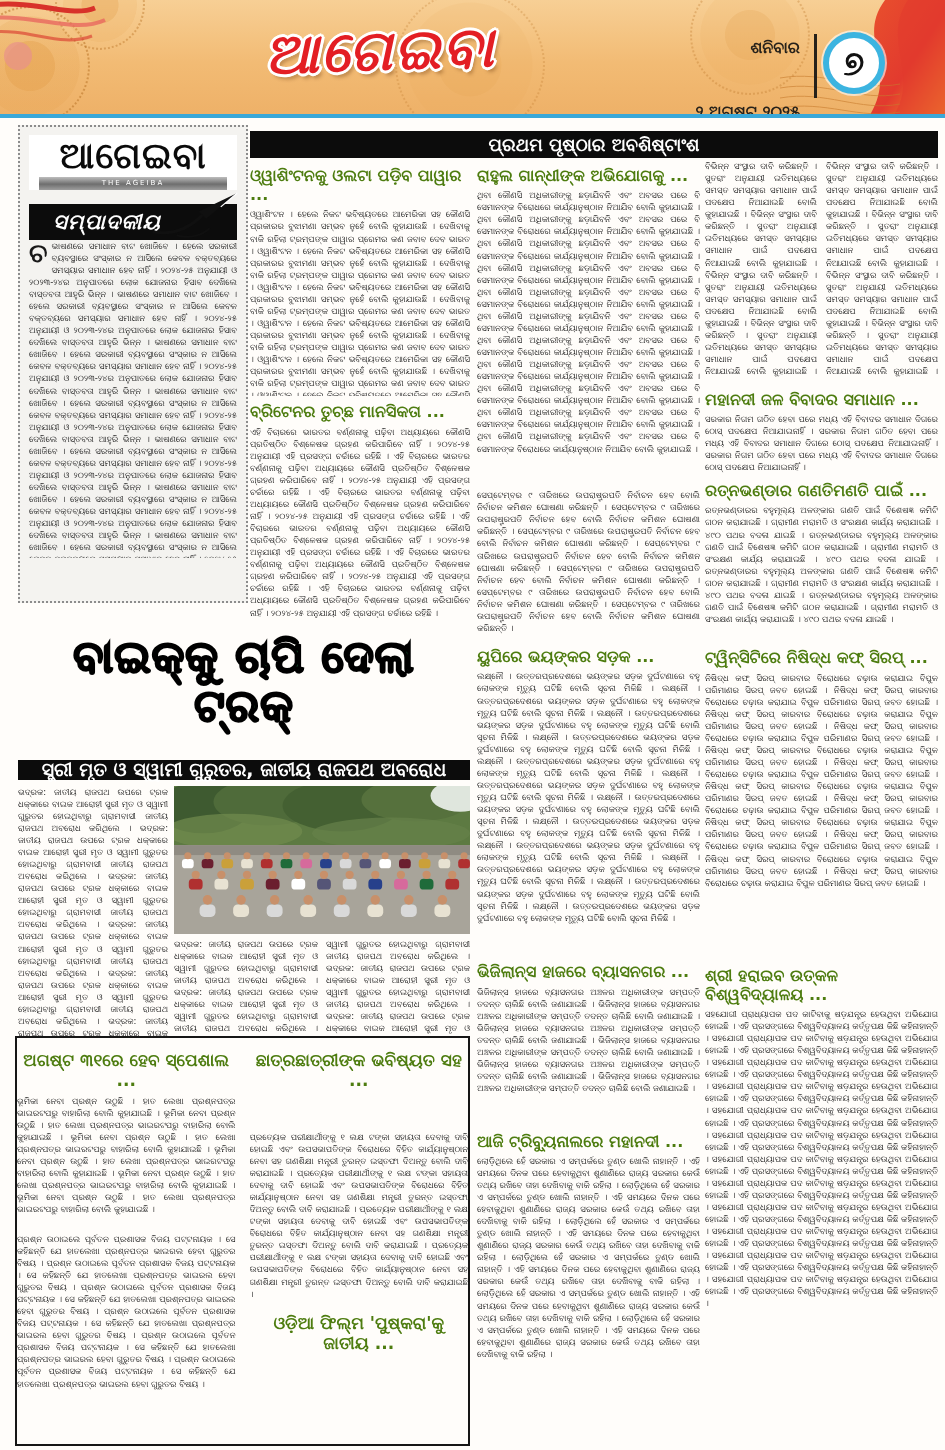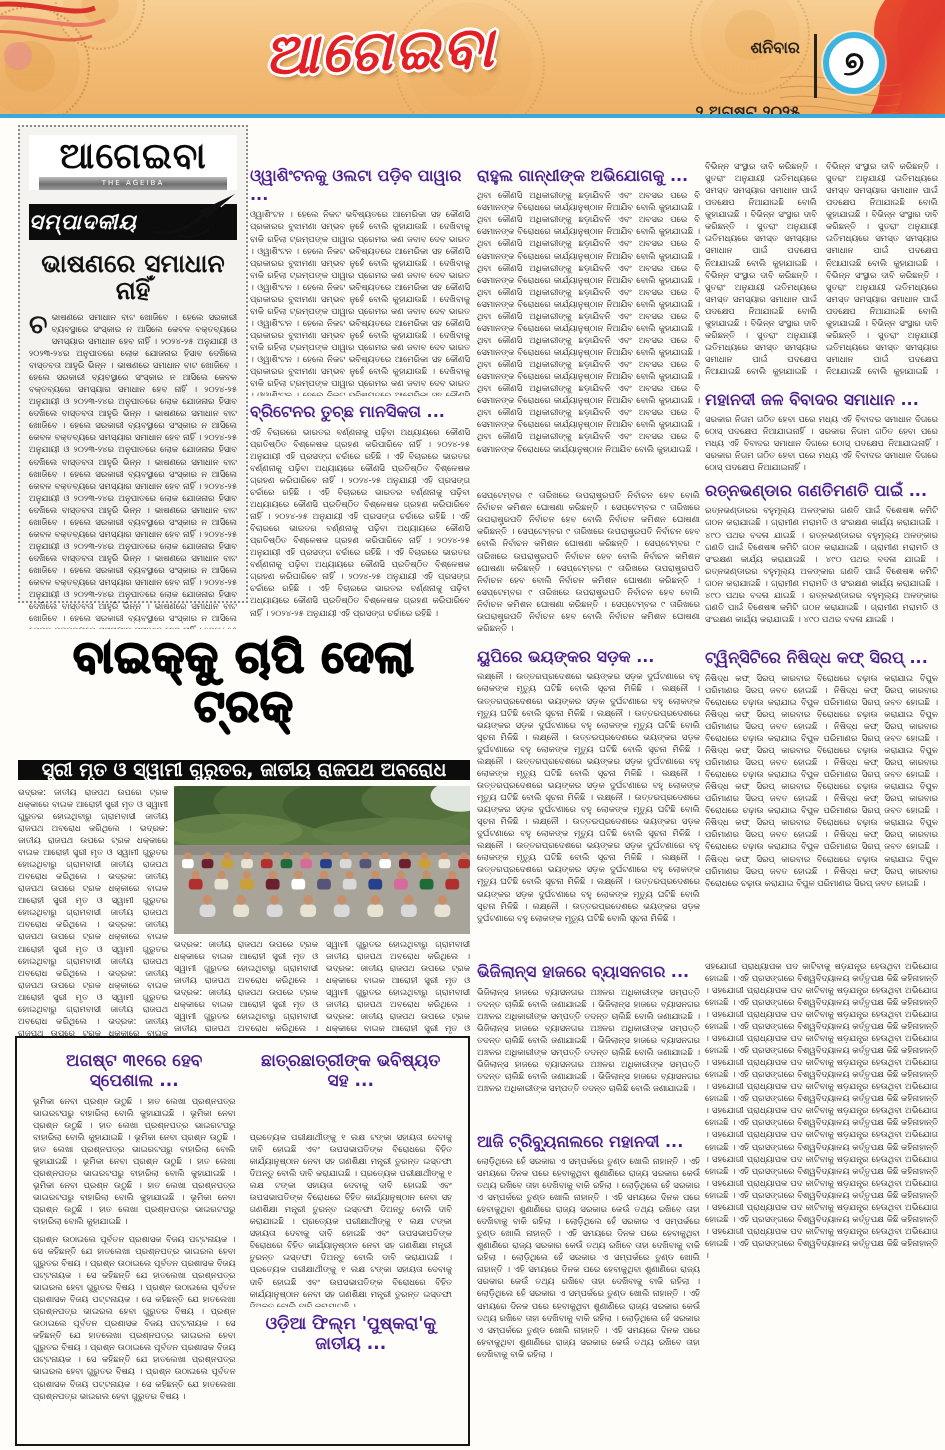--- a/index.html
+++ b/index.html
@@ -26,32 +26,32 @@
                  0 -3px 0 #fff,0 3px 0 #fff,-3px 0 0 #fff,3px 0 0 #fff,3px 5px 4px rgba(90,40,0,.35);}
   .date-block{position:absolute;right:145px;top:36px;text-align:right;line-height:1.5;}
   .date-day{font-size:16px;font-weight:700;color:#26211a;}
   .date-date{font-size:16px;font-weight:700;color:#26211a;margin-top:40px;}
   .date-rule{position:absolute;right:128px;top:34px;width:3px;height:64px;background:#26211a;}
   .page-circle{position:absolute;right:60px;top:32px;width:62px;height:62px;border-radius:50%;
     background:#fff;border:6px solid #3cb4e0;display:flex;align-items:center;justify-content:center;
     font-size:34px;font-weight:800;color:#111;box-shadow:0 0 0 2px rgba(255,255,255,.6);}
 
   
-  .headline{font-weight:700;font-size:16px;line-height:1.2;margin:6px 0 4px;color:#4c1d95;}
+  .headline{font-weight:700;font-size:16px;line-height:1.2;margin:6px 0 4px;color:#4d7c0f;}
   .bodytxt{font-size:8.5px;line-height:1.42;text-align:justify;color:#191919;overflow:hidden;word-break:break-word;}
 
   
   .editorial{position:absolute;left:18px;top:125px;width:230px;height:478px;
     background:#f4f3f0;border:2px dotted #8c8c8c;padding:8px 9px 6px;}
   .ed-logo{background:#fff;text-align:center;padding:2px 0 0;}
   .ed-logo-title{font-size:36px;font-weight:800;letter-spacing:1px;color:#0a0a0a;line-height:1.05;}
   .ed-logo-bar{margin:2px 10px 0;height:13px;background:linear-gradient(180deg,#bdbdbd,#6e6e6e 55%,#9d9d9d);
     color:#fff;font-size:7px;letter-spacing:2px;display:flex;align-items:center;justify-content:center;}
   .ed-band{position:relative;margin-top:14px;height:36px;background:#0c0c0c;display:flex;align-items:center;}
-  .ed-band-label{color:#fff;font-size:21px;font-weight:800;font-style:italic;padding-left:0;letter-spacing:1px;}
+  .ed-band-label{color:#fff;font-size:21px;font-weight:800;font-style:italic;padding-left:24px;letter-spacing:1px;}
   .ed-pen{position:absolute;right:-4px;top:-16px;width:92px;height:58px;}
   .ed-headline{font-size:25px;font-weight:800;text-align:center;margin:10px 0 6px;line-height:1.1;}
   .ed-body{height:318px;}
   .dropcap{float:left;font-size:26px;font-weight:800;line-height:.9;padding:2px 4px 0 0;}
 
   
   .cont-banner{position:absolute;left:250px;top:131px;width:688px;height:27px;background:#0c0c0c;
     color:#fff;display:flex;align-items:center;justify-content:center;font-size:18px;font-weight:800;}
 
   
@@ -67,21 +67,21 @@
   .lead-sub{margin-top:4px;height:20px;background:#0c0c0c;color:#fff;display:flex;align-items:center;
     justify-content:center;font-size:19px;font-weight:700;}
   .lead-content{display:flex;margin-top:6px;gap:6px;height:334px;}
   .lead-left{width:150px;height:100%;}
   .lead-right{width:296px;display:flex;flex-direction:column;}
   .photo{width:296px;height:148px;background:#7b8468;}
   .lead-below{margin-top:4px;column-count:2;column-gap:8px;height:178px;overflow:hidden;}
 
   
   .bottom-box{position:absolute;left:15px;top:1036px;width:455px;height:410px;border:2px solid #161616;
-    padding:6px 16px;display:flex;gap:14px;background:#fffdfa;}
+    padding:6px 0;display:flex;gap:14px;background:#fffdfa;}
   .bb-col{width:50%;display:flex;flex-direction:column;}
   .bb-col .headline{font-size:17px;text-align:center;}
   .bb-body-1{height:138px;}
   .bb-body-2{flex:1;}
   .bb-body-3{height:176px;margin-top:40px;}
 </style>
 </head>
 <body>
 
 <div class="page">
@@ -136,26 +136,26 @@
     </div>
     <div class="ed-band">
       <span class="ed-band-label">ସମ୍ପାଦକୀୟ</span>
       <svg class="ed-pen" viewBox="0 0 100 60">
         <path d="M96 4 L62 32 L54 24 Z" fill="#101010"></path>
         <path d="M96 4 L78 19" stroke="#fff" stroke-width="1.4"></path>
         <path d="M58 28 C42 44 24 50 4 46" stroke="#101010" stroke-width="3.2" fill="none"></path>
         <path d="M30 50 C44 54 58 50 66 42" stroke="#101010" stroke-width="2" fill="none"></path>
       </svg>
     </div>
-    <div class="ed-headline">ଭାଷଣରେ ସମାଧାନ ନାହିଁ</div>
     <div class="bodytxt ed-body">
       <span class="dropcap">ଚ</span><span>ଭାଷଣରେ ସମାଧାନ ବାଟ ଖୋଜିବେ । ହେଲେ ସରକାରୀ ବ୍ୟବସ୍ଥାରେ ସଂସ୍କାର ନ ଆସିଲେ କେବଳ ବକ୍ତବ୍ୟରେ ସମସ୍ୟାର ସମାଧାନ ହେବ ନାହିଁ । ୨୦୨୪-୨୫ ଅନୁଯାୟୀ ଓ ୨୦୨୩-୨୪ର ଅନୁପାତରେ ଲୋକ ଯୋଜନାର ହିସାବ ଦେଖିଲେ ବାସ୍ତବତା ଆହୁରି ଭିନ୍ନ । ଭାଷଣରେ ସମାଧାନ ବାଟ ଖୋଜିବେ । ହେଲେ ସରକାରୀ ବ୍ୟବସ୍ଥାରେ ସଂସ୍କାର ନ ଆସିଲେ କେବଳ ବକ୍ତବ୍ୟରେ ସମସ୍ୟାର ସମାଧାନ ହେବ ନାହିଁ । ୨୦୨୪-୨୫ ଅନୁଯାୟୀ ଓ ୨୦୨୩-୨୪ର ଅନୁପାତରେ ଲୋକ ଯୋଜନାର ହିସାବ ଦେଖିଲେ ବାସ୍ତବତା ଆହୁରି ଭିନ୍ନ । ଭାଷଣରେ ସମାଧାନ ବାଟ ଖୋଜିବେ । ହେଲେ ସରକାରୀ ବ୍ୟବସ୍ଥାରେ ସଂସ୍କାର ନ ଆସିଲେ କେବଳ ବକ୍ତବ୍ୟରେ ସମସ୍ୟାର ସମାଧାନ ହେବ ନାହିଁ । ୨୦୨୪-୨୫ ଅନୁଯାୟୀ ଓ ୨୦୨୩-୨୪ର ଅନୁପାତରେ ଲୋକ ଯୋଜନାର ହିସାବ ଦେଖିଲେ ବାସ୍ତବତା ଆହୁରି ଭିନ୍ନ । ଭାଷଣରେ ସମାଧାନ ବାଟ ଖୋଜିବେ । ହେଲେ ସରକାରୀ ବ୍ୟବସ୍ଥାରେ ସଂସ୍କାର ନ ଆସିଲେ କେବଳ ବକ୍ତବ୍ୟରେ ସମସ୍ୟାର ସମାଧାନ ହେବ ନାହିଁ । ୨୦୨୪-୨୫ ଅନୁଯାୟୀ ଓ ୨୦୨୩-୨୪ର ଅନୁପାତରେ ଲୋକ ଯୋଜନାର ହିସାବ ଦେଖିଲେ ବାସ୍ତବତା ଆହୁରି ଭିନ୍ନ । ଭାଷଣରେ ସମାଧାନ ବାଟ ଖୋଜିବେ । ହେଲେ ସରକାରୀ ବ୍ୟବସ୍ଥାରେ ସଂସ୍କାର ନ ଆସିଲେ କେବଳ ବକ୍ତବ୍ୟରେ ସମସ୍ୟାର ସମାଧାନ ହେବ ନାହିଁ । ୨୦୨୪-୨୫ ଅନୁଯାୟୀ ଓ ୨୦୨୩-୨୪ର ଅନୁପାତରେ ଲୋକ ଯୋଜନାର ହିସାବ ଦେଖିଲେ ବାସ୍ତବତା ଆହୁରି ଭିନ୍ନ । ଭାଷଣରେ ସମାଧାନ ବାଟ ଖୋଜିବେ । ହେଲେ ସରକାରୀ ବ୍ୟବସ୍ଥାରେ ସଂସ୍କାର ନ ଆସିଲେ କେବଳ ବକ୍ତବ୍ୟରେ ସମସ୍ୟାର ସମାଧାନ ହେବ ନାହିଁ । ୨୦୨୪-୨୫ ଅନୁଯାୟୀ ଓ ୨୦୨୩-୨୪ର ଅନୁପାତରେ ଲୋକ ଯୋଜନାର ହିସାବ ଦେଖିଲେ ବାସ୍ତବତା ଆହୁରି ଭିନ୍ନ । ଭାଷଣରେ ସମାଧାନ ବାଟ ଖୋଜିବେ । ହେଲେ ସରକାରୀ ବ୍ୟବସ୍ଥାରେ ସଂସ୍କାର ନ ଆସିଲେ କେବଳ ବକ୍ତବ୍ୟରେ ସମସ୍ୟାର ସମାଧାନ ହେବ ନାହିଁ । ୨୦୨୪-୨୫ ଅନୁଯାୟୀ ଓ ୨୦୨୩-୨୪ର ଅନୁପାତରେ ଲୋକ ଯୋଜନାର ହିସାବ ଦେଖିଲେ ବାସ୍ତବତା ଆହୁରି ଭିନ୍ନ ।</span>
     </div>
   </aside>
 
+  <div class="cont-banner">ପ୍ରଥମ ପୃଷ୍ଠାର ଅବଶିଷ୍ଟାଂଶ</div>
 
   <section class="colA">
     <article>
       <h2 class="headline">ଓ୍ୱାଶିଂଟନକୁ ଓଲଟା ପଡ଼ିବ ପାୱାର ...</h2>
       <div class="bodytxt" style="height:188px">ଓ୍ୱାଶିଂଟନ । ହେଲେ ନିକଟ ଭବିଷ୍ୟତରେ ଆମେରିକା ସହ କୌଣସି ପ୍ରକାରର ବୁଝାମଣା ସମ୍ଭବ ନୁହେଁ ବୋଲି କୁହାଯାଉଛି । ଦେଖିବାକୁ ବାକି ରହିଲା ଟ୍ରମ୍ପଙ୍କ ପାୱାର ପ୍ରେମର କଣ ଜବାବ ଦେବ ଭାରତ । ଓ୍ୱାଶିଂଟନ । ହେଲେ ନିକଟ ଭବିଷ୍ୟତରେ ଆମେରିକା ସହ କୌଣସି ପ୍ରକାରର ବୁଝାମଣା ସମ୍ଭବ ନୁହେଁ ବୋଲି କୁହାଯାଉଛି । ଦେଖିବାକୁ ବାକି ରହିଲା ଟ୍ରମ୍ପଙ୍କ ପାୱାର ପ୍ରେମର କଣ ଜବାବ ଦେବ ଭାରତ । ଓ୍ୱାଶିଂଟନ । ହେଲେ ନିକଟ ଭବିଷ୍ୟତରେ ଆମେରିକା ସହ କୌଣସି ପ୍ରକାରର ବୁଝାମଣା ସମ୍ଭବ ନୁହେଁ ବୋଲି କୁହାଯାଉଛି । ଦେଖିବାକୁ ବାକି ରହିଲା ଟ୍ରମ୍ପଙ୍କ ପାୱାର ପ୍ରେମର କଣ ଜବାବ ଦେବ ଭାରତ । ଓ୍ୱାଶିଂଟନ । ହେଲେ ନିକଟ ଭବିଷ୍ୟତରେ ଆମେରିକା ସହ କୌଣସି ପ୍ରକାରର ବୁଝାମଣା ସମ୍ଭବ ନୁହେଁ ବୋଲି କୁହାଯାଉଛି । ଦେଖିବାକୁ ବାକି ରହିଲା ଟ୍ରମ୍ପଙ୍କ ପାୱାର ପ୍ରେମର କଣ ଜବାବ ଦେବ ଭାରତ । ଓ୍ୱାଶିଂଟନ । ହେଲେ ନିକଟ ଭବିଷ୍ୟତରେ ଆମେରିକା ସହ କୌଣସି ପ୍ରକାରର ବୁଝାମଣା ସମ୍ଭବ ନୁହେଁ ବୋଲି କୁହାଯାଉଛି । ଦେଖିବାକୁ ବାକି ରହିଲା ଟ୍ରମ୍ପଙ୍କ ପାୱାର ପ୍ରେମର କଣ ଜବାବ ଦେବ ଭାରତ । ଓ୍ୱାଶିଂଟନ । ହେଲେ ନିକଟ ଭବିଷ୍ୟତରେ ଆମେରିକା ସହ କୌଣସି ପ୍ରକାରର ବୁଝାମଣା ସମ୍ଭବ ନୁହେଁ ବୋଲି କୁହାଯାଉଛି । ଦେଖିବାକୁ ବାକି ରହିଲା ଟ୍ରମ୍ପଙ୍କ ପାୱାର ପ୍ରେମର କଣ ଜବାବ ଦେବ ଭାରତ ।</div>
     </article>
     <article>
       <h2 class="headline">ବ୍ରିଟେନର ତୁଚ୍ଛ ମାନସିକତା ...</h2>
       <div class="bodytxt" style="height:192px">ଏହି ବିଚାରରେ ଭାରତର ବର୍ଣ୍ଣନାକୁ ପଢ଼ିବା ଅଧ୍ୟାୟରେ କୌଣସି ପ୍ରତିଷ୍ଠିତ ବିଶ୍ଳେଷକ ଗ୍ରହଣ କରିପାରିବେ ନାହିଁ । ୨୦୨୪-୨୫ ଅନୁଯାୟୀ ଏହି ପ୍ରସଙ୍ଗ ଚର୍ଚ୍ଚାରେ ରହିଛି । ଏହି ବିଚାରରେ ଭାରତର ବର୍ଣ୍ଣନାକୁ ପଢ଼ିବା ଅଧ୍ୟାୟରେ କୌଣସି ପ୍ରତିଷ୍ଠିତ ବିଶ୍ଳେଷକ ଗ୍ରହଣ କରିପାରିବେ ନାହିଁ । ୨୦୨୪-୨୫ ଅନୁଯାୟୀ ଏହି ପ୍ରସଙ୍ଗ ଚର୍ଚ୍ଚାରେ ରହିଛି । ଏହି ବିଚାରରେ ଭାରତର ବର୍ଣ୍ଣନାକୁ ପଢ଼ିବା ଅଧ୍ୟାୟରେ କୌଣସି ପ୍ରତିଷ୍ଠିତ ବିଶ୍ଳେଷକ ଗ୍ରହଣ କରିପାରିବେ ନାହିଁ । ୨୦୨୪-୨୫ ଅନୁଯାୟୀ ଏହି ପ୍ରସଙ୍ଗ ଚର୍ଚ୍ଚାରେ ରହିଛି । ଏହି ବିଚାରରେ ଭାରତର ବର୍ଣ୍ଣନାକୁ ପଢ଼ିବା ଅଧ୍ୟାୟରେ କୌଣସି ପ୍ରତିଷ୍ଠିତ ବିଶ୍ଳେଷକ ଗ୍ରହଣ କରିପାରିବେ ନାହିଁ । ୨୦୨୪-୨୫ ଅନୁଯାୟୀ ଏହି ପ୍ରସଙ୍ଗ ଚର୍ଚ୍ଚାରେ ରହିଛି । ଏହି ବିଚାରରେ ଭାରତର ବର୍ଣ୍ଣନାକୁ ପଢ଼ିବା ଅଧ୍ୟାୟରେ କୌଣସି ପ୍ରତିଷ୍ଠିତ ବିଶ୍ଳେଷକ ଗ୍ରହଣ କରିପାରିବେ ନାହିଁ । ୨୦୨୪-୨୫ ଅନୁଯାୟୀ ଏହି ପ୍ରସଙ୍ଗ ଚର୍ଚ୍ଚାରେ ରହିଛି । ଏହି ବିଚାରରେ ଭାରତର ବର୍ଣ୍ଣନାକୁ ପଢ଼ିବା ଅଧ୍ୟାୟରେ କୌଣସି ପ୍ରତିଷ୍ଠିତ ବିଶ୍ଳେଷକ ଗ୍ରହଣ କରିପାରିବେ ନାହିଁ । ୨୦୨୪-୨୫ ଅନୁଯାୟୀ ଏହି ପ୍ରସଙ୍ଗ ଚର୍ଚ୍ଚାରେ ରହିଛି ।</div>
     </article>
@@ -191,20 +191,21 @@
     </article>
     <article>
       <h2 class="headline">ରତ୍ନଭଣ୍ଡାର ଗଣତିମଣତି ପାଇଁ ...</h2>
       <div class="bodytxt" style="height:138px">ରତ୍ନଭଣ୍ଡାରର ବହୁମୂଲ୍ୟ ଅଳଙ୍କାର ଗଣତି ପାଇଁ ବିଶେଷଜ୍ଞ କମିଟି ଗଠନ କରାଯାଇଛି । ଗ୍ରାମୀଣ ମରାମତି ଓ ସଂରକ୍ଷଣ କାର୍ଯ୍ୟ କରାଯାଇଛି । ୪୯୦ ପଥର ବଦଳା ଯାଇଛି । ରତ୍ନଭଣ୍ଡାରର ବହୁମୂଲ୍ୟ ଅଳଙ୍କାର ଗଣତି ପାଇଁ ବିଶେଷଜ୍ଞ କମିଟି ଗଠନ କରାଯାଇଛି । ଗ୍ରାମୀଣ ମରାମତି ଓ ସଂରକ୍ଷଣ କାର୍ଯ୍ୟ କରାଯାଇଛି । ୪୯୦ ପଥର ବଦଳା ଯାଇଛି । ରତ୍ନଭଣ୍ଡାରର ବହୁମୂଲ୍ୟ ଅଳଙ୍କାର ଗଣତି ପାଇଁ ବିଶେଷଜ୍ଞ କମିଟି ଗଠନ କରାଯାଇଛି । ଗ୍ରାମୀଣ ମରାମତି ଓ ସଂରକ୍ଷଣ କାର୍ଯ୍ୟ କରାଯାଇଛି । ୪୯୦ ପଥର ବଦଳା ଯାଇଛି । ରତ୍ନଭଣ୍ଡାରର ବହୁମୂଲ୍ୟ ଅଳଙ୍କାର ଗଣତି ପାଇଁ ବିଶେଷଜ୍ଞ କମିଟି ଗଠନ କରାଯାଇଛି । ଗ୍ରାମୀଣ ମରାମତି ଓ ସଂରକ୍ଷଣ କାର୍ଯ୍ୟ କରାଯାଇଛି । ୪୯୦ ପଥର ବଦଳା ଯାଇଛି ।</div>
     </article>
     <article>
       <h2 class="headline">ଟ୍ୱିନ୍‌ସିଟିରେ ନିଷିଦ୍ଧ କଫ୍ ସିରପ୍ ...</h2>
       <div class="bodytxt" style="height:288px">ନିଷିଦ୍ଧ କଫ୍ ସିରପ୍ କାରବାର ବିରୋଧରେ ଚଢ଼ାଉ କରାଯାଇ ବିପୁଳ ପରିମାଣର ସିରପ୍ ଜବତ ହୋଇଛି । ନିଷିଦ୍ଧ କଫ୍ ସିରପ୍ କାରବାର ବିରୋଧରେ ଚଢ଼ାଉ କରାଯାଇ ବିପୁଳ ପରିମାଣର ସିରପ୍ ଜବତ ହୋଇଛି । ନିଷିଦ୍ଧ କଫ୍ ସିରପ୍ କାରବାର ବିରୋଧରେ ଚଢ଼ାଉ କରାଯାଇ ବିପୁଳ ପରିମାଣର ସିରପ୍ ଜବତ ହୋଇଛି । ନିଷିଦ୍ଧ କଫ୍ ସିରପ୍ କାରବାର ବିରୋଧରେ ଚଢ଼ାଉ କରାଯାଇ ବିପୁଳ ପରିମାଣର ସିରପ୍ ଜବତ ହୋଇଛି । ନିଷିଦ୍ଧ କଫ୍ ସିରପ୍ କାରବାର ବିରୋଧରେ ଚଢ଼ାଉ କରାଯାଇ ବିପୁଳ ପରିମାଣର ସିରପ୍ ଜବତ ହୋଇଛି । ନିଷିଦ୍ଧ କଫ୍ ସିରପ୍ କାରବାର ବିରୋଧରେ ଚଢ଼ାଉ କରାଯାଇ ବିପୁଳ ପରିମାଣର ସିରପ୍ ଜବତ ହୋଇଛି । ନିଷିଦ୍ଧ କଫ୍ ସିରପ୍ କାରବାର ବିରୋଧରେ ଚଢ଼ାଉ କରାଯାଇ ବିପୁଳ ପରିମାଣର ସିରପ୍ ଜବତ ହୋଇଛି । ନିଷିଦ୍ଧ କଫ୍ ସିରପ୍ କାରବାର ବିରୋଧରେ ଚଢ଼ାଉ କରାଯାଇ ବିପୁଳ ପରିମାଣର ସିରପ୍ ଜବତ ହୋଇଛି । ନିଷିଦ୍ଧ କଫ୍ ସିରପ୍ କାରବାର ବିରୋଧରେ ଚଢ଼ାଉ କରାଯାଇ ବିପୁଳ ପରିମାଣର ସିରପ୍ ଜବତ ହୋଇଛି । ନିଷିଦ୍ଧ କଫ୍ ସିରପ୍ କାରବାର ବିରୋଧରେ ଚଢ଼ାଉ କରାଯାଇ ବିପୁଳ ପରିମାଣର ସିରପ୍ ଜବତ ହୋଇଛି । ନିଷିଦ୍ଧ କଫ୍ ସିରପ୍ କାରବାର ବିରୋଧରେ ଚଢ଼ାଉ କରାଯାଇ ବିପୁଳ ପରିମାଣର ସିରପ୍ ଜବତ ହୋଇଛି । ନିଷିଦ୍ଧ କଫ୍ ସିରପ୍ କାରବାର ବିରୋଧରେ ଚଢ଼ାଉ କରାଯାଇ ବିପୁଳ ପରିମାଣର ସିରପ୍ ଜବତ ହୋଇଛି ।</div>
     </article>
     <article>
+      <h2 class="headline">ଶ୍ରୀ ହରାଇବ ଉତ୍କଳ ବିଶ୍ୱବିଦ୍ୟାଳୟ ...</h2>
       <div class="bodytxt" style="height:428px">ସହଯୋଗୀ ପ୍ରାଧ୍ୟାପକ ପଦ କାଟିବାକୁ ଷଡ଼ଯନ୍ତ୍ର ହେଉଥିବା ଅଭିଯୋଗ ହୋଇଛି । ଏହି ପ୍ରସଙ୍ଗରେ ବିଶ୍ୱବିଦ୍ୟାଳୟ କର୍ତ୍ତୃପକ୍ଷ କିଛି କହିନାହାନ୍ତି । ସହଯୋଗୀ ପ୍ରାଧ୍ୟାପକ ପଦ କାଟିବାକୁ ଷଡ଼ଯନ୍ତ୍ର ହେଉଥିବା ଅଭିଯୋଗ ହୋଇଛି । ଏହି ପ୍ରସଙ୍ଗରେ ବିଶ୍ୱବିଦ୍ୟାଳୟ କର୍ତ୍ତୃପକ୍ଷ କିଛି କହିନାହାନ୍ତି । ସହଯୋଗୀ ପ୍ରାଧ୍ୟାପକ ପଦ କାଟିବାକୁ ଷଡ଼ଯନ୍ତ୍ର ହେଉଥିବା ଅଭିଯୋଗ ହୋଇଛି । ଏହି ପ୍ରସଙ୍ଗରେ ବିଶ୍ୱବିଦ୍ୟାଳୟ କର୍ତ୍ତୃପକ୍ଷ କିଛି କହିନାହାନ୍ତି । ସହଯୋଗୀ ପ୍ରାଧ୍ୟାପକ ପଦ କାଟିବାକୁ ଷଡ଼ଯନ୍ତ୍ର ହେଉଥିବା ଅଭିଯୋଗ ହୋଇଛି । ଏହି ପ୍ରସଙ୍ଗରେ ବିଶ୍ୱବିଦ୍ୟାଳୟ କର୍ତ୍ତୃପକ୍ଷ କିଛି କହିନାହାନ୍ତି । ସହଯୋଗୀ ପ୍ରାଧ୍ୟାପକ ପଦ କାଟିବାକୁ ଷଡ଼ଯନ୍ତ୍ର ହେଉଥିବା ଅଭିଯୋଗ ହୋଇଛି । ଏହି ପ୍ରସଙ୍ଗରେ ବିଶ୍ୱବିଦ୍ୟାଳୟ କର୍ତ୍ତୃପକ୍ଷ କିଛି କହିନାହାନ୍ତି । ସହଯୋଗୀ ପ୍ରାଧ୍ୟାପକ ପଦ କାଟିବାକୁ ଷଡ଼ଯନ୍ତ୍ର ହେଉଥିବା ଅଭିଯୋଗ ହୋଇଛି । ଏହି ପ୍ରସଙ୍ଗରେ ବିଶ୍ୱବିଦ୍ୟାଳୟ କର୍ତ୍ତୃପକ୍ଷ କିଛି କହିନାହାନ୍ତି । ସହଯୋଗୀ ପ୍ରାଧ୍ୟାପକ ପଦ କାଟିବାକୁ ଷଡ଼ଯନ୍ତ୍ର ହେଉଥିବା ଅଭିଯୋଗ ହୋଇଛି । ଏହି ପ୍ରସଙ୍ଗରେ ବିଶ୍ୱବିଦ୍ୟାଳୟ କର୍ତ୍ତୃପକ୍ଷ କିଛି କହିନାହାନ୍ତି । ସହଯୋଗୀ ପ୍ରାଧ୍ୟାପକ ପଦ କାଟିବାକୁ ଷଡ଼ଯନ୍ତ୍ର ହେଉଥିବା ଅଭିଯୋଗ ହୋଇଛି । ଏହି ପ୍ରସଙ୍ଗରେ ବିଶ୍ୱବିଦ୍ୟାଳୟ କର୍ତ୍ତୃପକ୍ଷ କିଛି କହିନାହାନ୍ତି । ସହଯୋଗୀ ପ୍ରାଧ୍ୟାପକ ପଦ କାଟିବାକୁ ଷଡ଼ଯନ୍ତ୍ର ହେଉଥିବା ଅଭିଯୋଗ ହୋଇଛି । ଏହି ପ୍ରସଙ୍ଗରେ ବିଶ୍ୱବିଦ୍ୟାଳୟ କର୍ତ୍ତୃପକ୍ଷ କିଛି କହିନାହାନ୍ତି । ସହଯୋଗୀ ପ୍ରାଧ୍ୟାପକ ପଦ କାଟିବାକୁ ଷଡ଼ଯନ୍ତ୍ର ହେଉଥିବା ଅଭିଯୋଗ ହୋଇଛି । ଏହି ପ୍ରସଙ୍ଗରେ ବିଶ୍ୱବିଦ୍ୟାଳୟ କର୍ତ୍ତୃପକ୍ଷ କିଛି କହିନାହାନ୍ତି । ସହଯୋଗୀ ପ୍ରାଧ୍ୟାପକ ପଦ କାଟିବାକୁ ଷଡ଼ଯନ୍ତ୍ର ହେଉଥିବା ଅଭିଯୋଗ ହୋଇଛି । ଏହି ପ୍ରସଙ୍ଗରେ ବିଶ୍ୱବିଦ୍ୟାଳୟ କର୍ତ୍ତୃପକ୍ଷ କିଛି କହିନାହାନ୍ତି । ସହଯୋଗୀ ପ୍ରାଧ୍ୟାପକ ପଦ କାଟିବାକୁ ଷଡ଼ଯନ୍ତ୍ର ହେଉଥିବା ଅଭିଯୋଗ ହୋଇଛି । ଏହି ପ୍ରସଙ୍ଗରେ ବିଶ୍ୱବିଦ୍ୟାଳୟ କର୍ତ୍ତୃପକ୍ଷ କିଛି କହିନାହାନ୍ତି ।</div>
     </article>
   </section>
 
   <section class="lead">
     <h1 class="lead-headline">ବାଇକ୍‌କୁ ଚାପି ଦେଲା ଟ୍ରକ୍</h1>
     <div class="lead-sub">ସ୍ତ୍ରୀ ମୃତ ଓ ସ୍ୱାମୀ ଗୁରୁତର, ଜାତୀୟ ରାଜପଥ ଅବରୋଧ</div>
     <div class="lead-content">
       <div class="bodytxt lead-left">ଭଦ୍ରକ: ଜାତୀୟ ରାଜପଥ ଉପରେ ଟ୍ରକ ଧକ୍କାରେ ବାଇକ ଆରୋହୀ ସ୍ତ୍ରୀ ମୃତ ଓ ସ୍ୱାମୀ ଗୁରୁତର ହୋଇଥିବାରୁ ଗ୍ରାମବାସୀ ଜାତୀୟ ରାଜପଥ ଅବରୋଧ କରିଥିଲେ । ଭଦ୍ରକ: ଜାତୀୟ ରାଜପଥ ଉପରେ ଟ୍ରକ ଧକ୍କାରେ ବାଇକ ଆରୋହୀ ସ୍ତ୍ରୀ ମୃତ ଓ ସ୍ୱାମୀ ଗୁରୁତର ହୋଇଥିବାରୁ ଗ୍ରାମବାସୀ ଜାତୀୟ ରାଜପଥ ଅବରୋଧ କରିଥିଲେ । ଭଦ୍ରକ: ଜାତୀୟ ରାଜପଥ ଉପରେ ଟ୍ରକ ଧକ୍କାରେ ବାଇକ ଆରୋହୀ ସ୍ତ୍ରୀ ମୃତ ଓ ସ୍ୱାମୀ ଗୁରୁତର ହୋଇଥିବାରୁ ଗ୍ରାମବାସୀ ଜାତୀୟ ରାଜପଥ ଅବରୋଧ କରିଥିଲେ । ଭଦ୍ରକ: ଜାତୀୟ ରାଜପଥ ଉପରେ ଟ୍ରକ ଧକ୍କାରେ ବାଇକ ଆରୋହୀ ସ୍ତ୍ରୀ ମୃତ ଓ ସ୍ୱାମୀ ଗୁରୁତର ହୋଇଥିବାରୁ ଗ୍ରାମବାସୀ ଜାତୀୟ ରାଜପଥ ଅବରୋଧ କରିଥିଲେ । ଭଦ୍ରକ: ଜାତୀୟ ରାଜପଥ ଉପରେ ଟ୍ରକ ଧକ୍କାରେ ବାଇକ ଆରୋହୀ ସ୍ତ୍ରୀ ମୃତ ଓ ସ୍ୱାମୀ ଗୁରୁତର ହୋଇଥିବାରୁ ଗ୍ରାମବାସୀ ଜାତୀୟ ରାଜପଥ ଅବରୋଧ କରିଥିଲେ । ଭଦ୍ରକ: ଜାତୀୟ ରାଜପଥ ଉପରେ ଟ୍ରକ ଧକ୍କାରେ ବାଇକ ଆରୋହୀ ସ୍ତ୍ରୀ ମୃତ ଓ ସ୍ୱାମୀ ଗୁରୁତର ହୋଇଥିବାରୁ ଗ୍ରାମବାସୀ ଜାତୀୟ ରାଜପଥ ଅବରୋଧ କରିଥିଲେ । ଭଦ୍ରକ: ଜାତୀୟ ରାଜପଥ ଉପରେ ଟ୍ରକ ଧକ୍କାରେ ବାଇକ ଆରୋହୀ ସ୍ତ୍ରୀ ମୃତ ଓ ସ୍ୱାମୀ ଗୁରୁତର ହୋଇଥିବାରୁ ଗ୍ରାମବାସୀ ଜାତୀୟ ରାଜପଥ ଅବରୋଧ କରିଥିଲେ । ଭଦ୍ରକ: ଜାତୀୟ ରାଜପଥ ଉପରେ ଟ୍ରକ ଧକ୍କାରେ ବାଇକ ଆରୋହୀ ସ୍ତ୍ରୀ ମୃତ ଓ ସ୍ୱାମୀ ଗୁରୁତର ହୋଇଥିବାରୁ ଗ୍ରାମବାସୀ ଜାତୀୟ ରାଜପଥ ଅବରୋଧ କରିଥିଲେ ।</div>
       <div class="lead-right">

